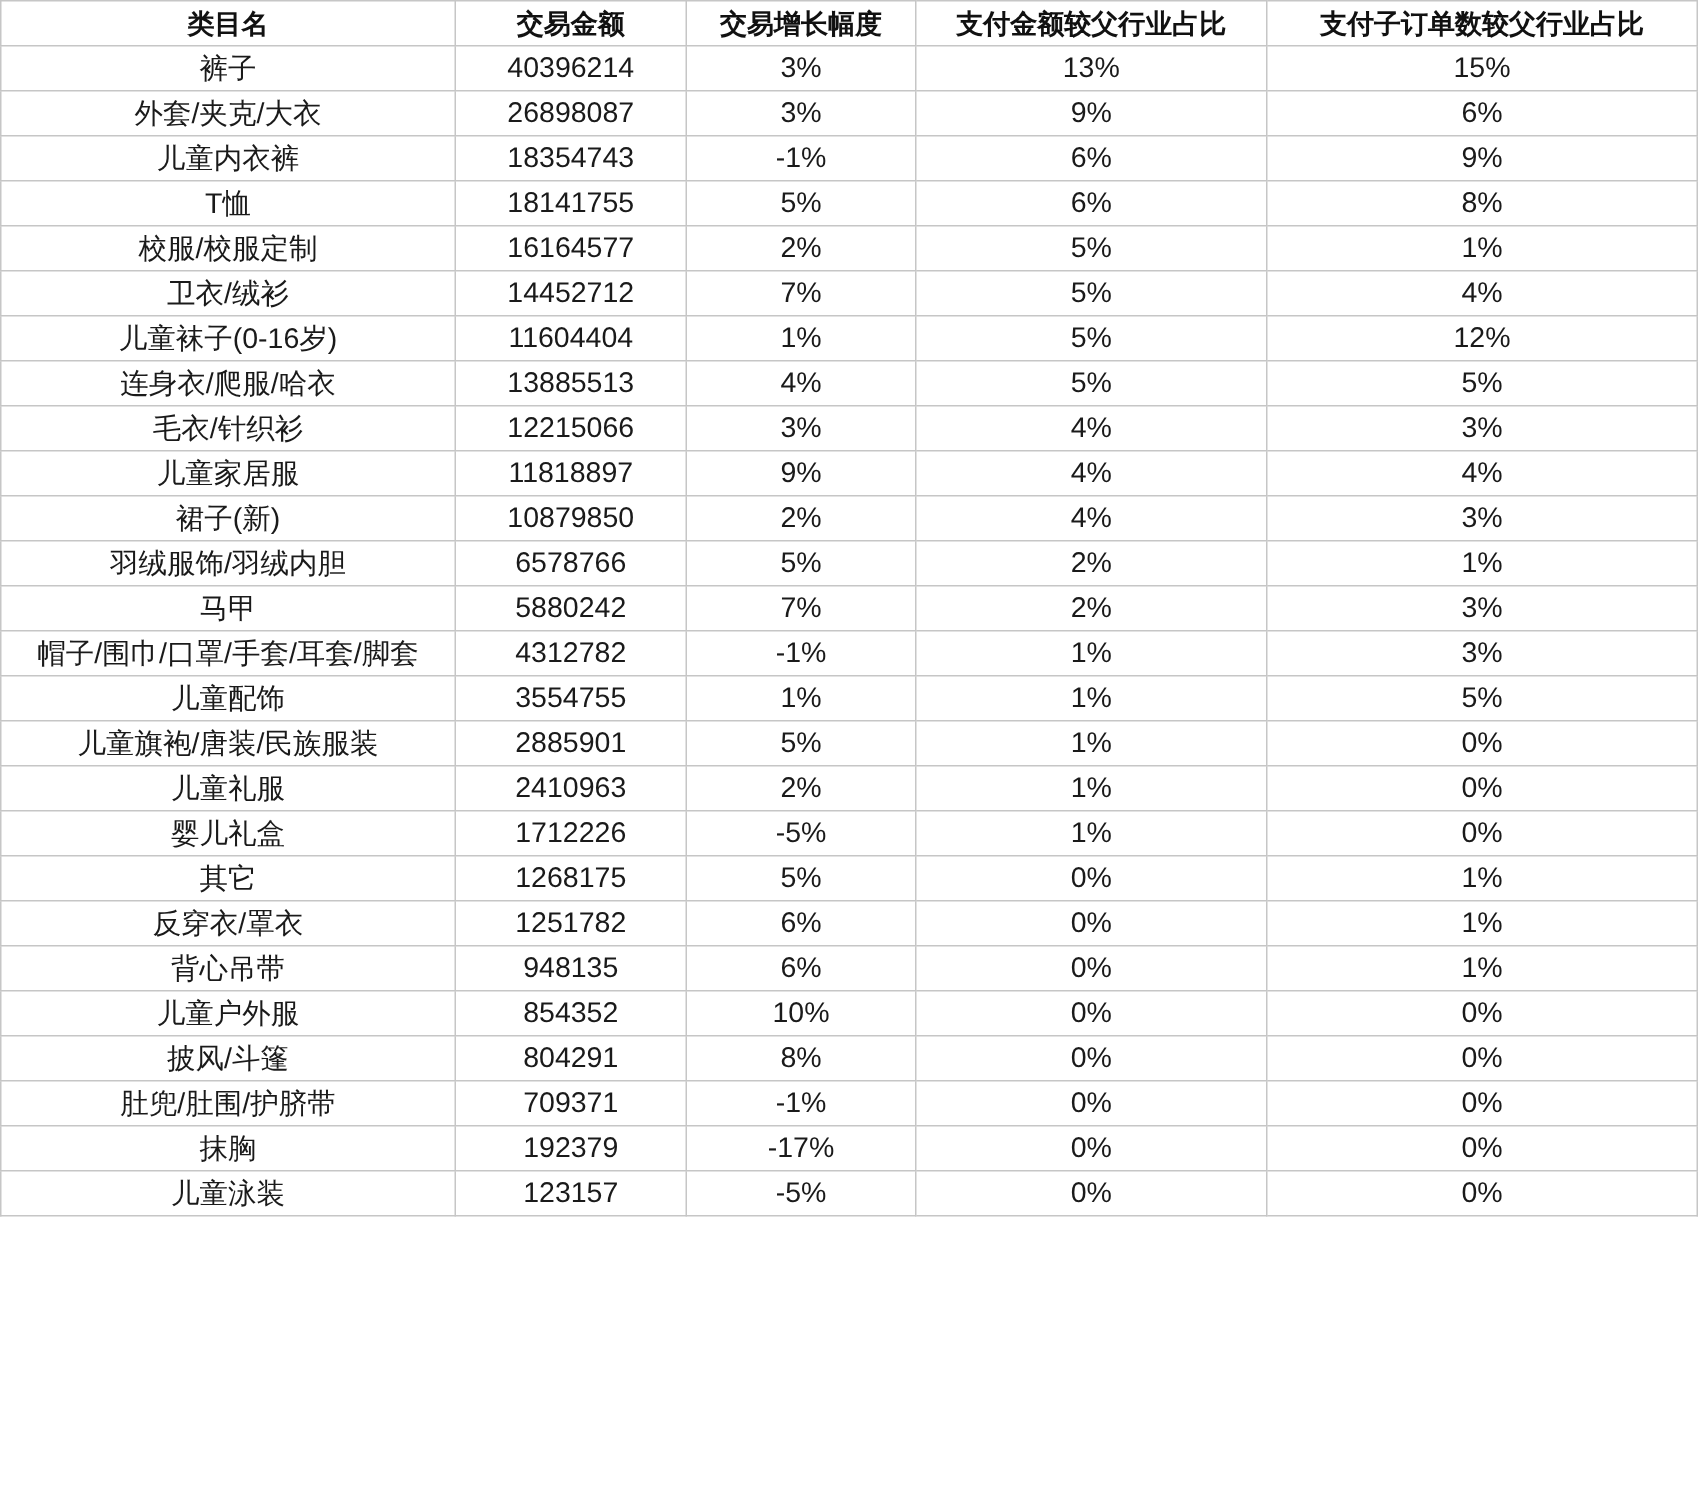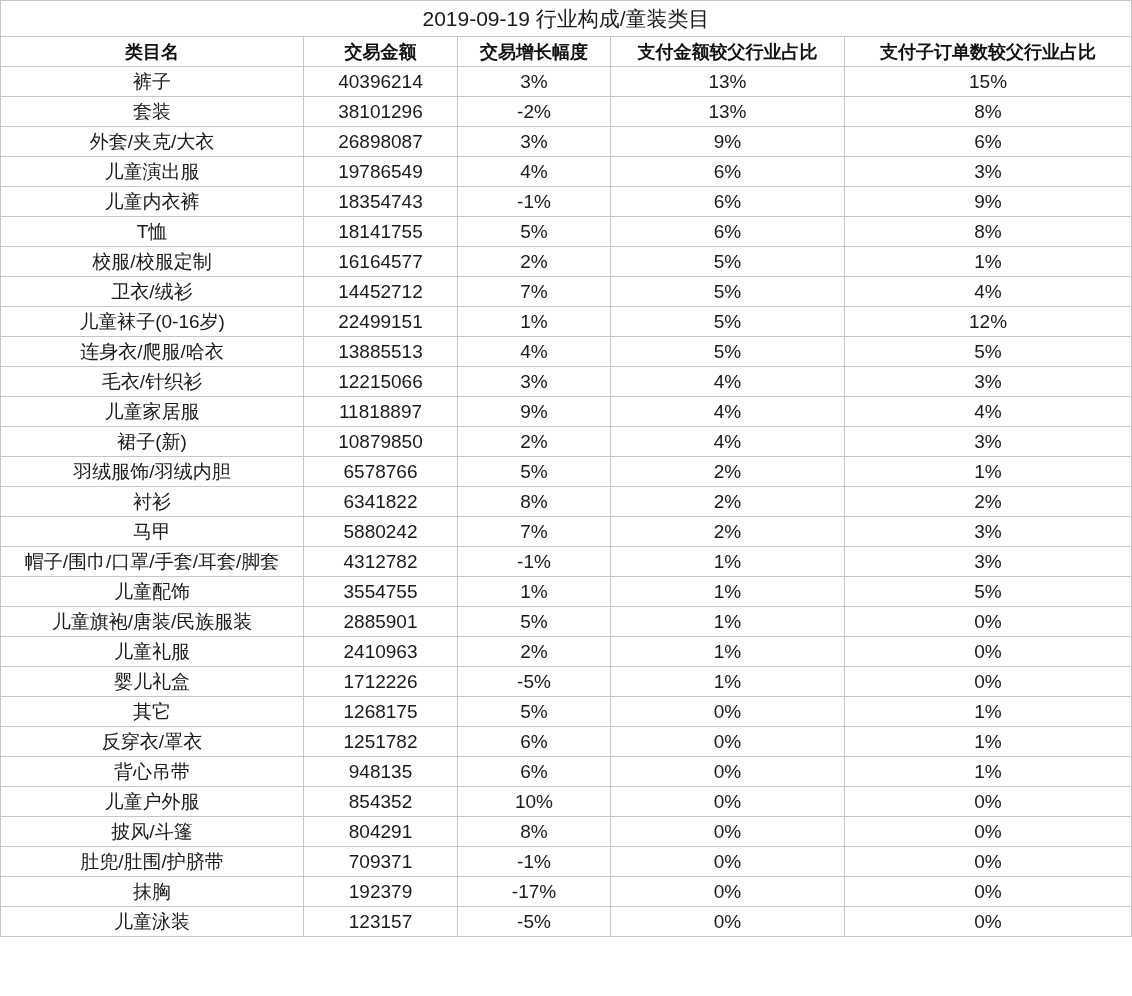--- a/index.html
+++ b/index.html
@@ -57,59 +57,42 @@
 
 <table class="sheet">
   <colgroup>
     <col class="c1">
       <col class="c2">
       <col class="c3">
       <col class="c4">
       <col class="c5">
   </colgroup>
   <thead>
-    <tr class="title-row">
-      <td colspan="5">2019-09-19 行业构成/童装类目</td>
-    </tr>
     <tr class="header-row">
       <th>类目名</th>
       <th>交易金额</th>
       <th>交易增长幅度</th>
       <th>支付金额较父行业占比</th>
       <th>支付子订单数较父行业占比</th>
     </tr>
   </thead>
   <tbody id="table-body">
       <tr class="data-row">
         <td>裤子</td>
         <td>40396214</td>
         <td>3%</td>
         <td>13%</td>
         <td>15%</td>
       </tr>
       <tr class="data-row">
-        <td>套装</td>
-        <td>38101296</td>
-        <td>-2%</td>
-        <td>13%</td>
-        <td>8%</td>
-      </tr>
-      <tr class="data-row">
         <td>外套/夹克/大衣</td>
         <td>26898087</td>
         <td>3%</td>
         <td>9%</td>
         <td>6%</td>
-      </tr>
-      <tr class="data-row">
-        <td>儿童演出服</td>
-        <td>19786549</td>
-        <td>4%</td>
-        <td>6%</td>
-        <td>3%</td>
       </tr>
       <tr class="data-row">
         <td>儿童内衣裤</td>
         <td>18354743</td>
         <td>-1%</td>
         <td>6%</td>
         <td>9%</td>
       </tr>
       <tr class="data-row">
         <td>T恤</td>
@@ -127,21 +110,21 @@
       </tr>
       <tr class="data-row">
         <td>卫衣/绒衫</td>
         <td>14452712</td>
         <td>7%</td>
         <td>5%</td>
         <td>4%</td>
       </tr>
       <tr class="data-row">
         <td>儿童袜子(0-16岁)</td>
-        <td>22499151</td>
+        <td>11604404</td>
         <td>1%</td>
         <td>5%</td>
         <td>12%</td>
       </tr>
       <tr class="data-row">
         <td>连身衣/爬服/哈衣</td>
         <td>13885513</td>
         <td>4%</td>
         <td>5%</td>
         <td>5%</td>
@@ -166,27 +149,20 @@
         <td>2%</td>
         <td>4%</td>
         <td>3%</td>
       </tr>
       <tr class="data-row">
         <td>羽绒服饰/羽绒内胆</td>
         <td>6578766</td>
         <td>5%</td>
         <td>2%</td>
         <td>1%</td>
-      </tr>
-      <tr class="data-row">
-        <td>衬衫</td>
-        <td>6341822</td>
-        <td>8%</td>
-        <td>2%</td>
-        <td>2%</td>
       </tr>
       <tr class="data-row">
         <td>马甲</td>
         <td>5880242</td>
         <td>7%</td>
         <td>2%</td>
         <td>3%</td>
       </tr>
       <tr class="data-row">
         <td>帽子/围巾/口罩/手套/耳套/脚套</td>

